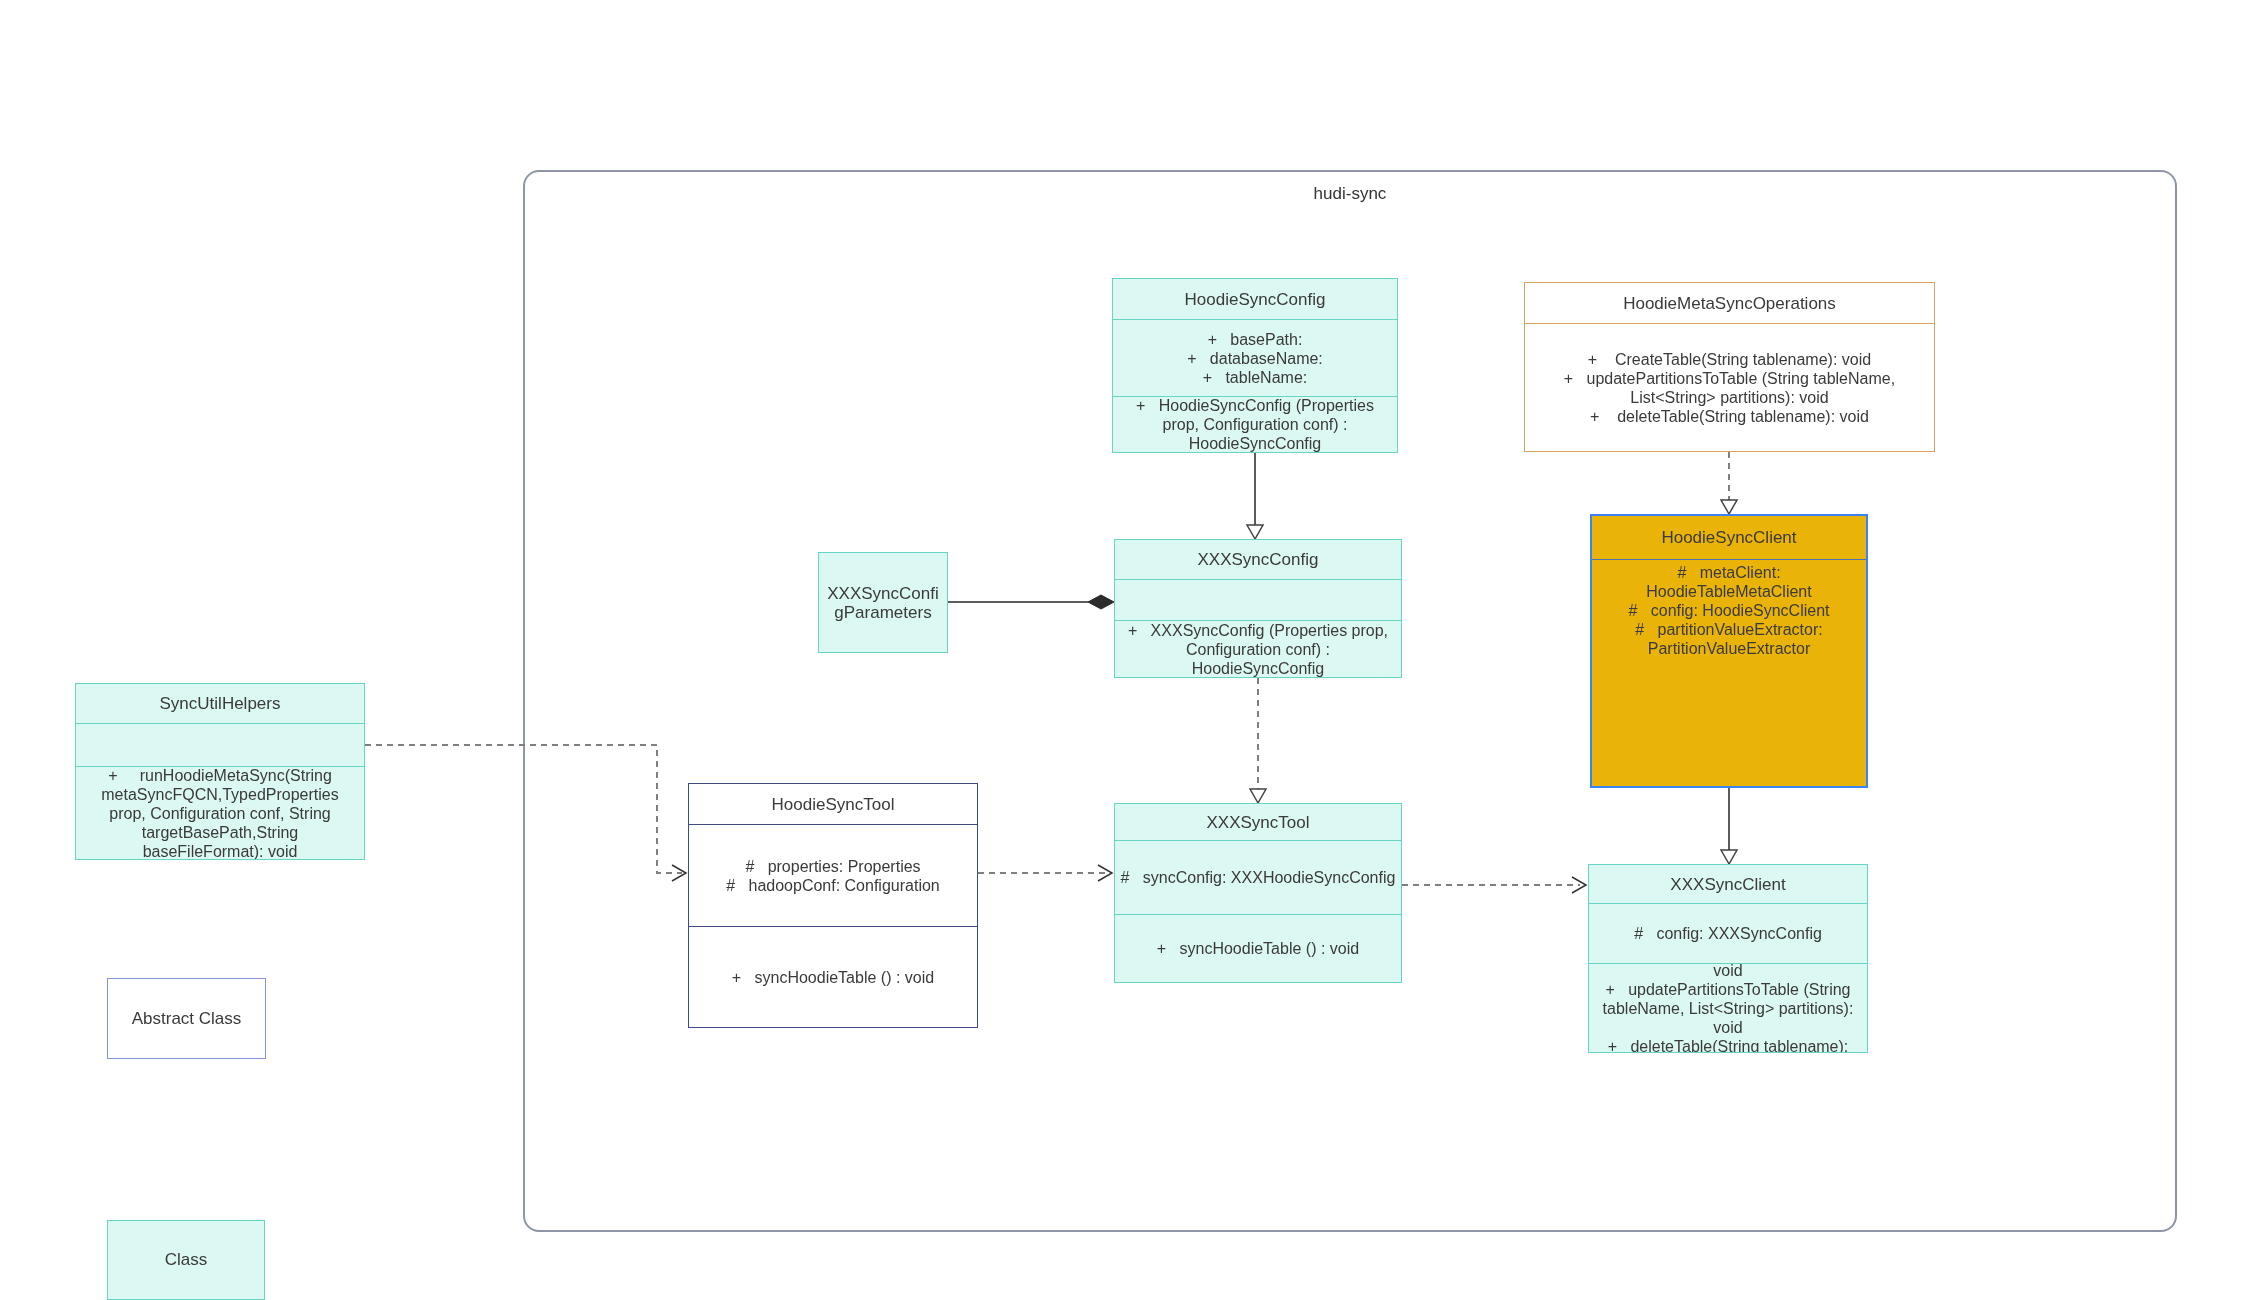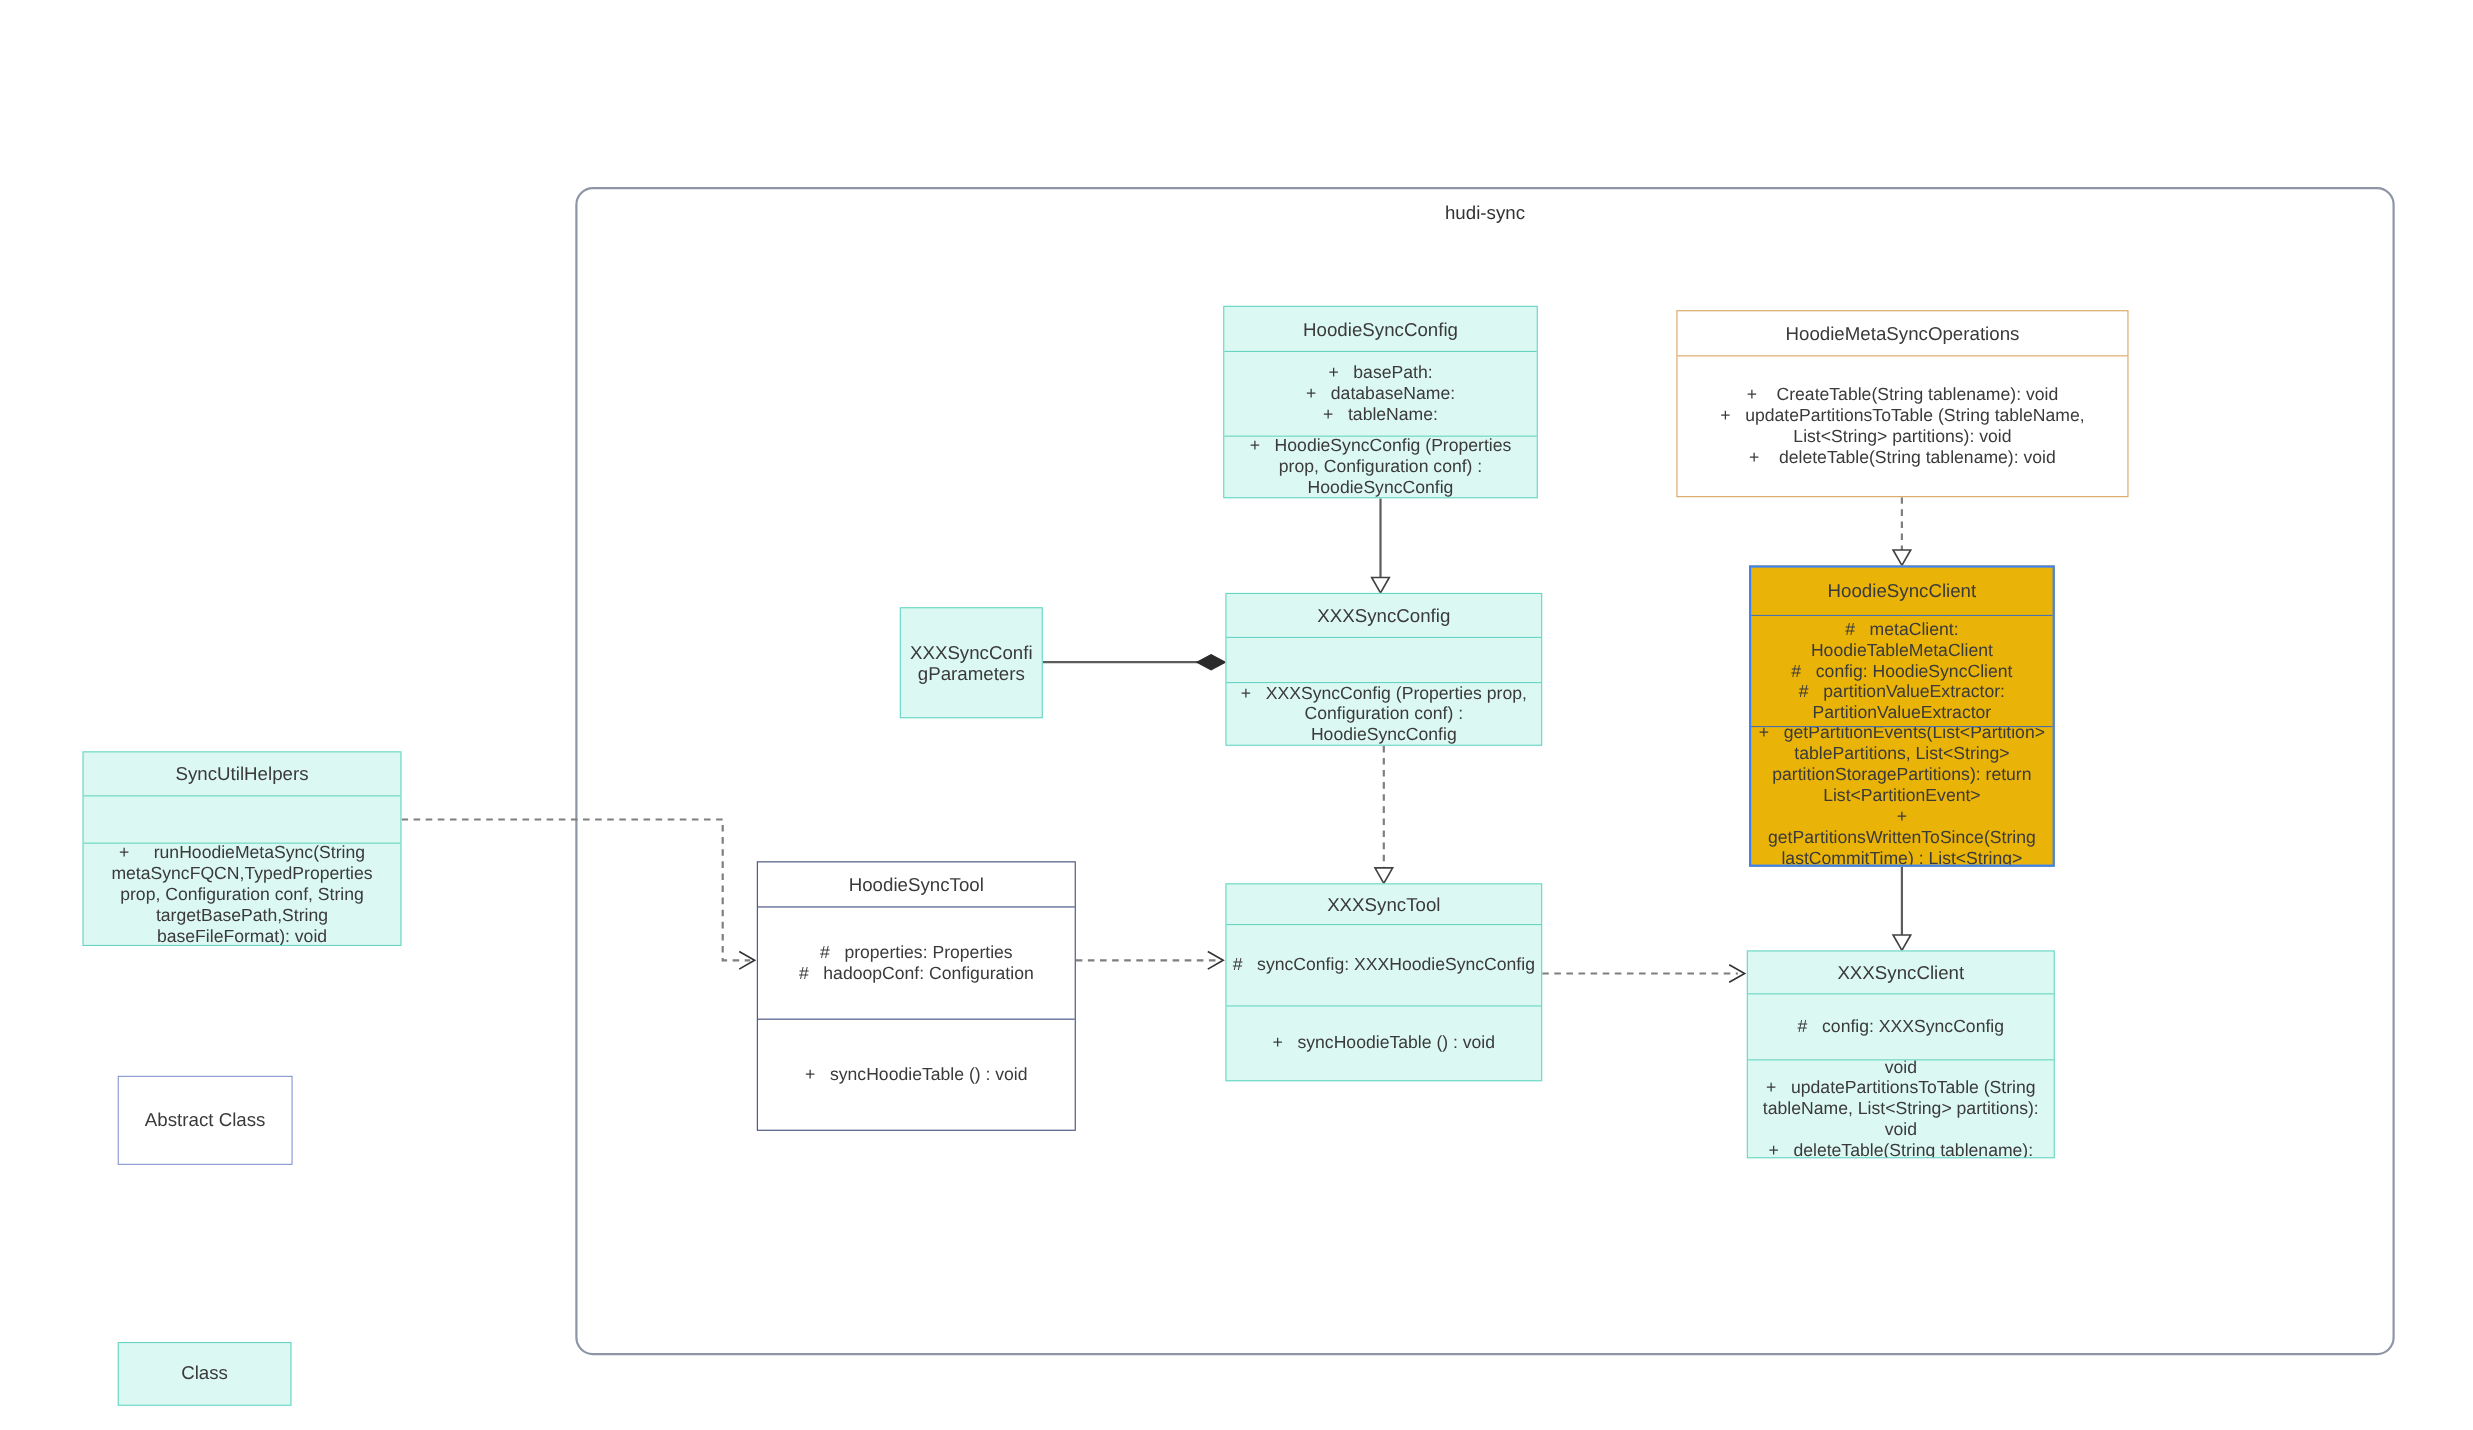--- a/index.html
+++ b/index.html
@@ -106,21 +106,21 @@
   
   .legend-box {
     position:absolute;
     display:flex; align-items:center; justify-content:center;
     text-align:center;
     font-size:17px;
     background:#ffffff;
   }
   #legend-abstract  { left:107px; top:978px;  width:159px; height:81px; border:1px solid #8494d4; }
   #legend-interface { left:107px; top:1093px; width:158px; height:79px; border:1px solid #d8a35f; }
-  #legend-class     { left:107px; top:1220px; width:158px; height:58px; background:#dcf8f2; border:1px solid #66d6c3; }
+  #legend-class     { left:107px; top:1220px; width:158px; height:80px; background:#dcf8f2; border:1px solid #66d6c3; }
 
   
   svg.edges { position:absolute; inset:0; pointer-events:none; }
   .solid-line  { stroke:#5c5c5c; stroke-width:2; fill:none; }
   .dash-line   { stroke:#7f7f7f; stroke-width:2; fill:none; stroke-dasharray:6 5; }
   .tri-hollow  { fill:#ffffff; stroke:#424242; stroke-width:1.5; }
   .diamond     { fill:#2b2b2b; stroke:#2b2b2b; }
   .open-arrow  { stroke:#333333; stroke-width:1.5; fill:none; }
 </style>
 </head>
@@ -198,22 +198,20 @@
     <div class="sec title">XXXSyncConfig</div>
     <div class="sec attrs"></div>
     <div class="sec meths">+   XXXSyncConfig (Properties prop, Configuration conf) : HoodieSyncConfig</div>
   </div>
 
   <div id="box-hoodie-sync-client" class="uml theme-abs-blu">
     <div class="sec title">HoodieSyncClient</div>
     <div class="sec attrs">#   metaClient: HoodieTableMetaClient
 #   config: HoodieSyncClient
 #   partitionValueExtractor: PartitionValueExtractor</div>
-    <div class="sec meths">+   getPartitionEvents(List&lt;Partition&gt; tablePartitions, List&lt;String&gt; partitionStoragePartitions): return List&lt;PartitionEvent&gt;
-+   getPartitionsWrittenToSince(String lastCommitTime) : List&lt;String&gt;</div>
   </div>
 
   <div id="box-sync-util-helpers" class="uml theme-class">
     <div class="sec title">SyncUtilHelpers</div>
     <div class="sec attrs"></div>
     <div class="sec meths">+     runHoodieMetaSync(String metaSyncFQCN,TypedProperties prop, Configuration conf, String targetBasePath,String baseFileFormat): void</div>
   </div>
 
   <div id="box-hoodie-sync-tool" class="uml theme-abs-nav">
     <div class="sec title">HoodieSyncTool</div>

